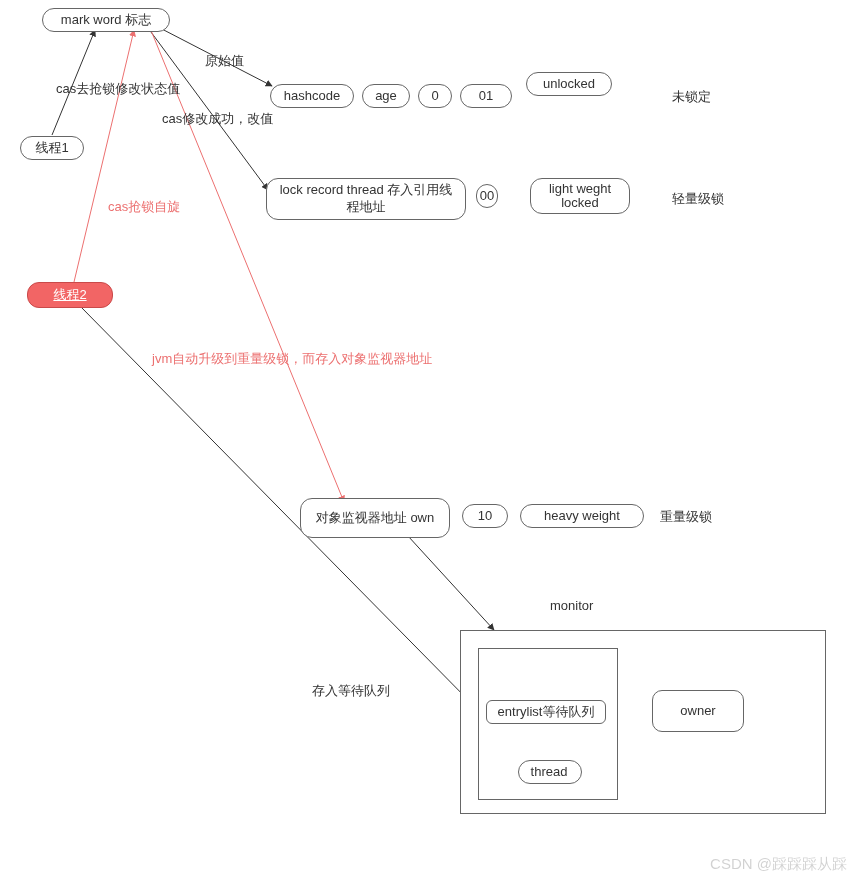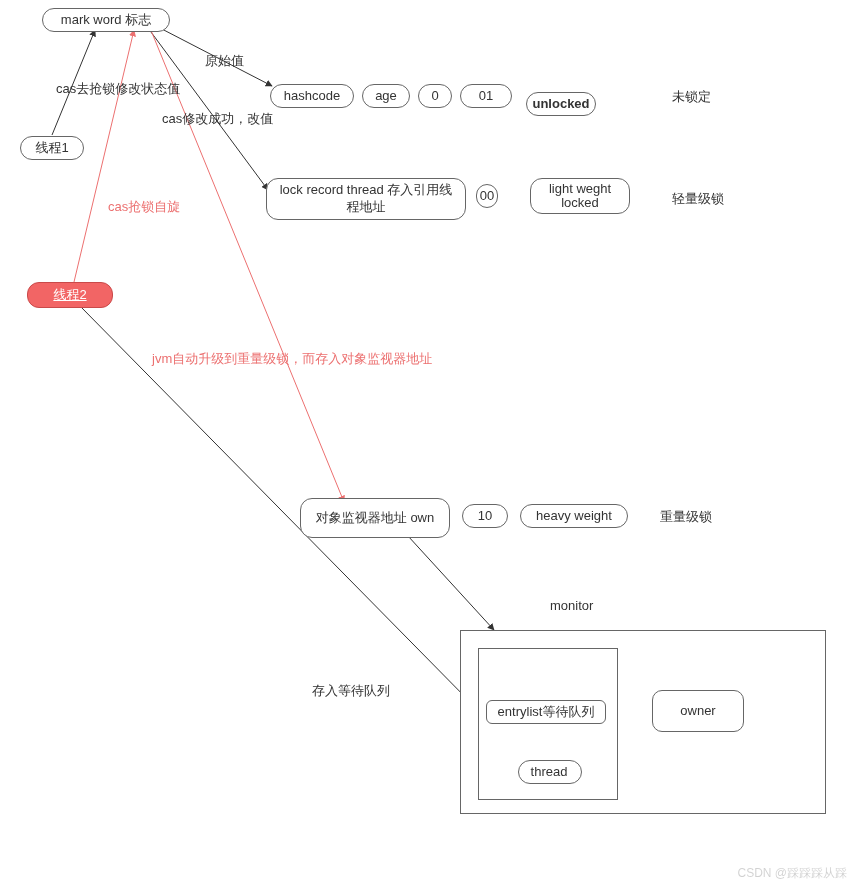--- a/index.html
+++ b/index.html
@@ -45,23 +45,23 @@
   }
   svg.edges {
     position: absolute;
     left: 0; top: 0;
     width: 862px; height: 882px;
     pointer-events: none;
   }
   .watermark {
     position: absolute;
     right: 15px;
-    bottom: 0;
+    bottom: 8px;
     color: rgba(0,0,0,0.18);
-    font-size: 12px;
+    font-size: 15px;
   }
 </style>
 </head>
 <body>
 
 <svg class="edges">
   <defs>
     <marker id="arrow-black" viewBox="0 0 10 10" refX="9" refY="5" markerWidth="7" markerHeight="7" orient="auto-start-reverse">
       <path d="M 0 0 L 10 5 L 0 10 z" fill="#333"></path>
     </marker>
@@ -90,29 +90,29 @@
 <div class="node" style="left:42px; top:8px; width:128px; height:24px;">mark word 标志</div>
 
 <div class="node" style="left:20px; top:136px; width:64px; height:24px;">线程1</div>
 
 <div class="node red" style="left:27px; top:282px; width:86px; height:26px;">线程2</div>
 
 <div class="node" style="left:270px; top:84px; width:84px; height:24px;">hashcode</div>
 <div class="node" style="left:362px; top:84px; width:48px; height:24px;">age</div>
 <div class="node" style="left:418px; top:84px; width:34px; height:24px;">0</div>
 <div class="node" style="left:460px; top:84px; width:52px; height:24px;">01</div>
-<div class="node" style="left:526px; top:92px; width:70px; height:24px;font-weight:bold;">unlocked</div>
+<div class="node" style="left:526px; top:72px; width:86px; height:24px;">unlocked</div>
 
 <div class="node" style="left:266px; top:178px; width:200px; height:42px;">lock record thread 存入引用线程地址</div>
 <div class="node" style="left:476px; top:184px; width:20px; height:24px;">00</div>
 <div class="node" style="left:530px; top:178px; width:100px; height:36px; line-height:1.1;">light weght locked</div>
 
 <div class="node" style="left:300px; top:498px; width:150px; height:40px;">对象监视器地址 own</div>
 <div class="node" style="left:462px; top:504px; width:46px; height:24px;">10</div>
-<div class="node" style="left:520px; top:504px; width:108px; height:24px;">heavy weight</div>
+<div class="node" style="left:520px; top:504px; width:124px; height:24px;">heavy weight</div>
 
 <div class="rect" style="left:460px; top:630px; width:366px; height:184px;"></div>
 <div class="rect" style="left:478px; top:648px; width:140px; height:152px;"></div>
 <div class="node" style="left:486px; top:700px; width:120px; height:24px; border-radius:6px;">entrylist等待队列</div>
 <div class="node" style="left:518px; top:760px; width:64px; height:24px;padding-left:8px;">thread</div>
 <div class="node" style="left:652px; top:690px; width:92px; height:42px; border-radius:10px;">owner</div>
 
 <div class="label-text" style="left:205px; top:52px;">原始值</div>
 <div class="label-text" style="left:56px; top:80px;">cas去抢锁修改状态值</div>
 <div class="label-text" style="left:162px; top:110px;">cas修改成功，改值</div>

